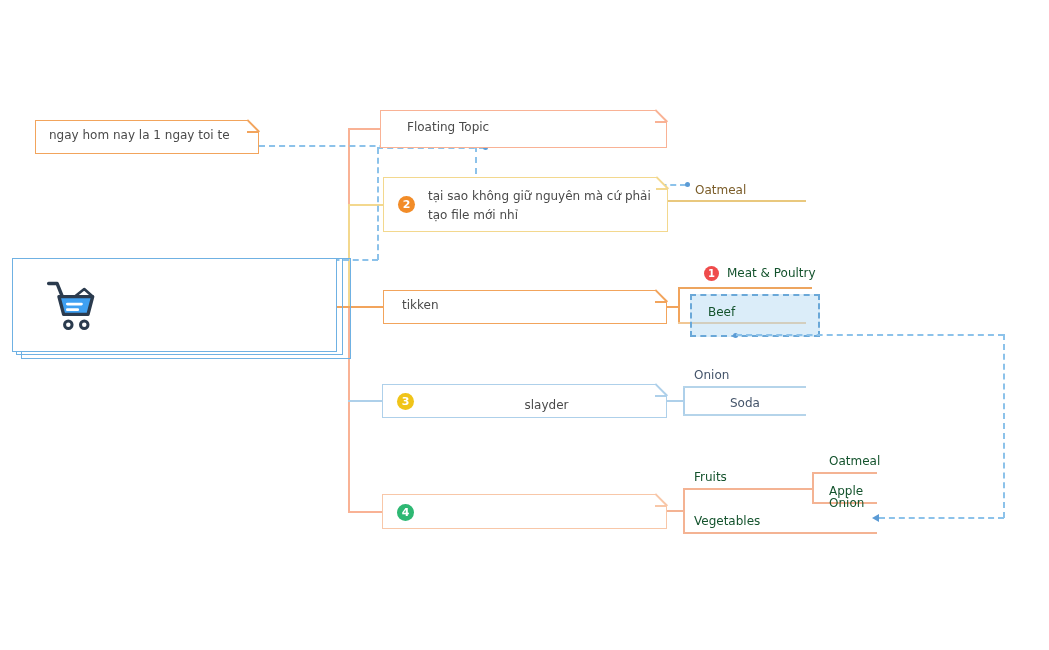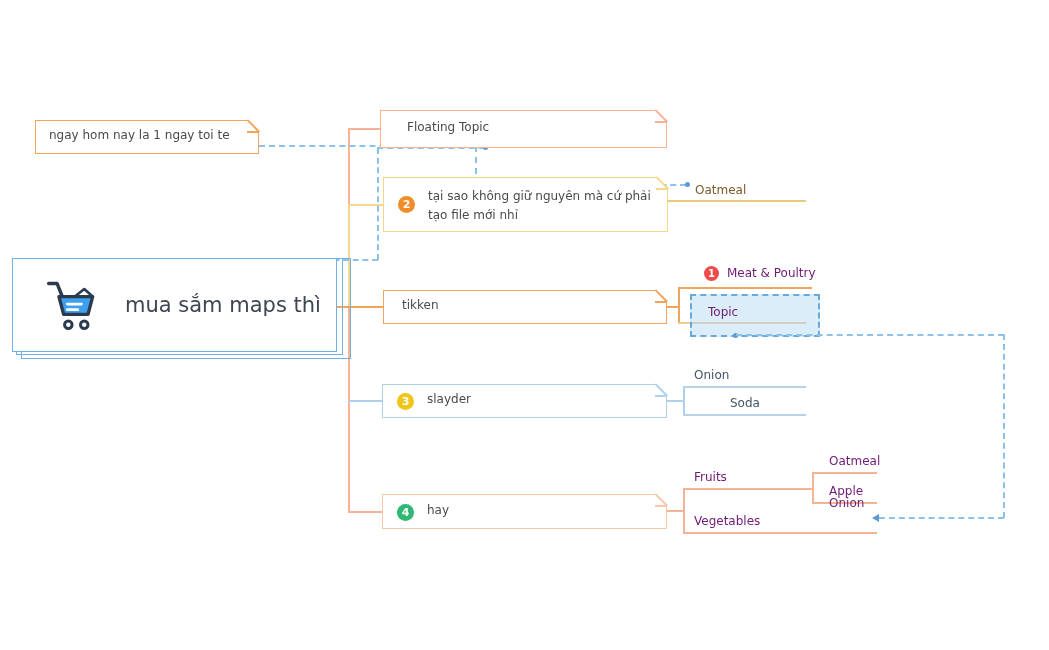--- a/index.html
+++ b/index.html
@@ -13,21 +13,21 @@
   .fold .diag{position:absolute;top:5px;right:-3px;width:17px;height:1.5px;
               background:var(--c);transform:rotate(45deg);}
   .fold .base{position:absolute;top:11px;right:0;width:12px;height:1.5px;background:var(--c);}
   .sheet .txt{font-size:12px;color:var(--text);white-space:nowrap;}
   
   .hline,.vline{position:absolute;}
   .hline{height:1.5px;}
   .vline{width:1.5px;}
   
   .lbl{position:absolute;font-size:12px;white-space:nowrap;}
-  .brown{color:#701a75;}
+  .brown{color:#14532d;}
   .olive{color:#7a5c28;}
   .slate{color:#44546a;}
   
   .badge{position:absolute;width:17px;height:17px;border-radius:50%;color:#fff;
          font-size:11px;font-weight:bold;text-align:center;line-height:17px;}
   .badge.small{width:15px;height:15px;line-height:15px;font-size:10px;}
   
   .rh{position:absolute;height:0;border-top:2px dashed var(--rel);}
   .rv{position:absolute;width:0;border-left:2px dashed var(--rel);}
   .rdot{position:absolute;width:5px;height:5px;border-radius:50%;background:var(--reldot);}
@@ -67,21 +67,21 @@
 
 <div class="hline" style="left:668px;top:200px;width:138px;background:var(--underline_gold);"></div>
 <div class="lbl olive" style="left:695px;top:183px;">Oatmeal</div>
 
 <div class="hline" style="left:678px;top:287px;width:134px;background:var(--underline_orange);"></div>
 <div class="badge small" style="left:704px;top:266px;background:var(--badge1);">1</div>
 <div class="lbl brown" style="left:727px;top:266px;">Meat &amp; Poultry</div>
 
 <div class="hline" style="left:678px;top:322px;width:128px;background:var(--underline_tan);"></div>
 <div class="selbox" style="left:690px;top:294px;width:130px;height:43px;"></div>
-<div class="lbl brown" style="left:708px;top:305px;">Topic</div>
+<div class="lbl brown" style="left:708px;top:305px;">Beef</div>
 
 <div class="hline" style="left:683px;top:386px;width:123px;background:var(--underline_blue);"></div>
 <div class="lbl slate" style="left:694px;top:368px;">Onion</div>
 <div class="hline" style="left:683px;top:414px;width:123px;background:var(--underline_blue);"></div>
 <div class="lbl slate" style="left:730px;top:396px;">Soda</div>
 
 <div class="hline" style="left:683px;top:488px;width:130px;background:var(--underline_salmon);"></div>
 <div class="lbl brown" style="left:694px;top:470px;">Fruits</div>
 <div class="hline" style="left:683px;top:532px;width:130px;background:var(--underline_salmon);"></div>
 <div class="lbl brown" style="left:694px;top:514px;">Vegetables</div>
@@ -142,41 +142,39 @@
 <div class="sheet" style="--c:var(--orange);left:383px;top:290px;width:284px;height:34px;">
   <div class="txt" style="margin:7px 0 0 18px;">tikken</div>
 </div>
 <div class="fold" style="--c:var(--orange);left:655px;top:290px;">
     <div class="diag"></div>
     <div class="base"></div>
   </div>
 
 <div class="sheet" style="--c:var(--lightblue);left:382px;top:384px;width:285px;height:34px;">
   <div class="badge" style="left:14px;top:8px;background:var(--badge3);">3</div>
-  <div class="txt" style="margin:7px 0 0 44px;">slayder</div>
+  <div class="txt" style="margin:13px 0 0 44px;text-align:center;">slayder</div>
 </div>
 <div class="fold" style="--c:var(--lightblue);left:655px;top:384px;">
     <div class="diag"></div>
     <div class="base"></div>
   </div>
 
 <div class="sheet" style="--c:var(--peach);left:382px;top:494px;width:285px;height:35px;">
   <div class="badge" style="left:14px;top:9px;background:var(--badge4);">4</div>
-  <div class="txt" style="margin:8px 0 0 44px;">hay</div>
 </div>
 <div class="fold" style="--c:var(--peach);left:655px;top:494px;">
     <div class="diag"></div>
     <div class="base"></div>
   </div>
 
 <div class="central-echo" style="left:16px;top:258px;width:327px;height:97px;"></div>
 <div class="central-echo" style="left:21px;top:258px;width:330px;height:101px;"></div>
 <div class="central" style="left:12px;top:258px;width:325px;height:94px;">
   <svg width="60" height="54" viewBox="0 0 64 56">
     <path d="M6 5 h9 l6 15" fill="none" stroke="var(--cart_dark)" stroke-width="3.6" stroke-linecap="round" stroke-linejoin="round"></path>
     <path d="M34 19 l10 -8 l9 8 z" fill="#ffffff" stroke="var(--cart_dark)" stroke-width="2.8" stroke-linejoin="round"></path>
     <path d="M17 19 h36 l-5 19 h-26 z" fill="var(--cart_blue)" stroke="var(--cart_dark)" stroke-width="3.6" stroke-linejoin="round"></path>
     <path d="M26 27 h15 M26 33 h11" stroke="#ffffff" stroke-width="3" stroke-linecap="round"></path>
     <circle cx="27" cy="49" r="4" fill="#ffffff" stroke="var(--cart_dark)" stroke-width="3.2"></circle>
     <circle cx="44" cy="49" r="4" fill="#ffffff" stroke="var(--cart_dark)" stroke-width="3.2"></circle>
   </svg>
-  <span class="ctxt">mua sắm maps thì</span>
 </div>
 
 </body></html>

